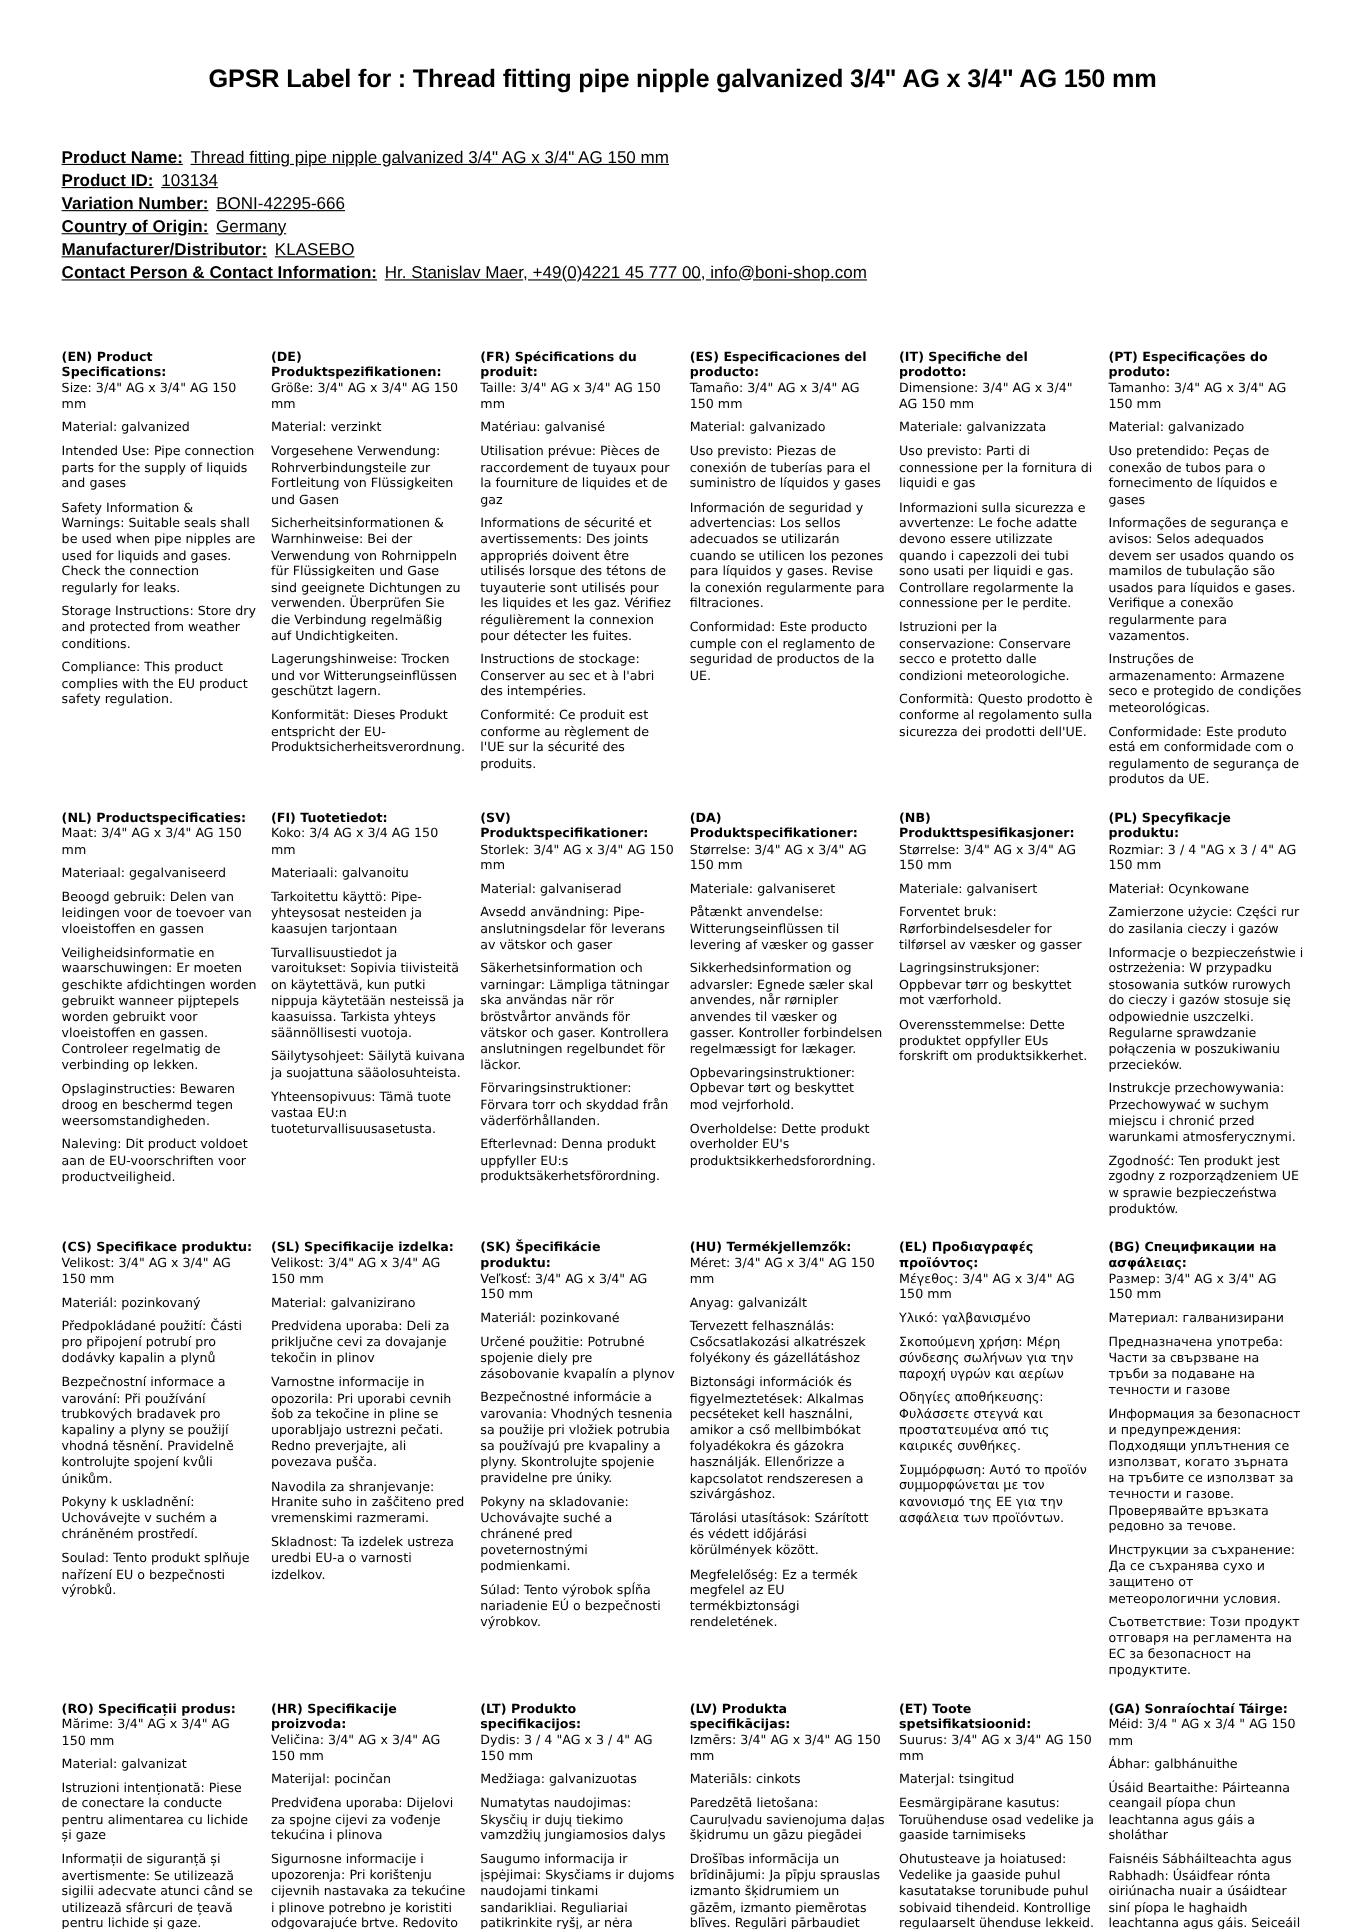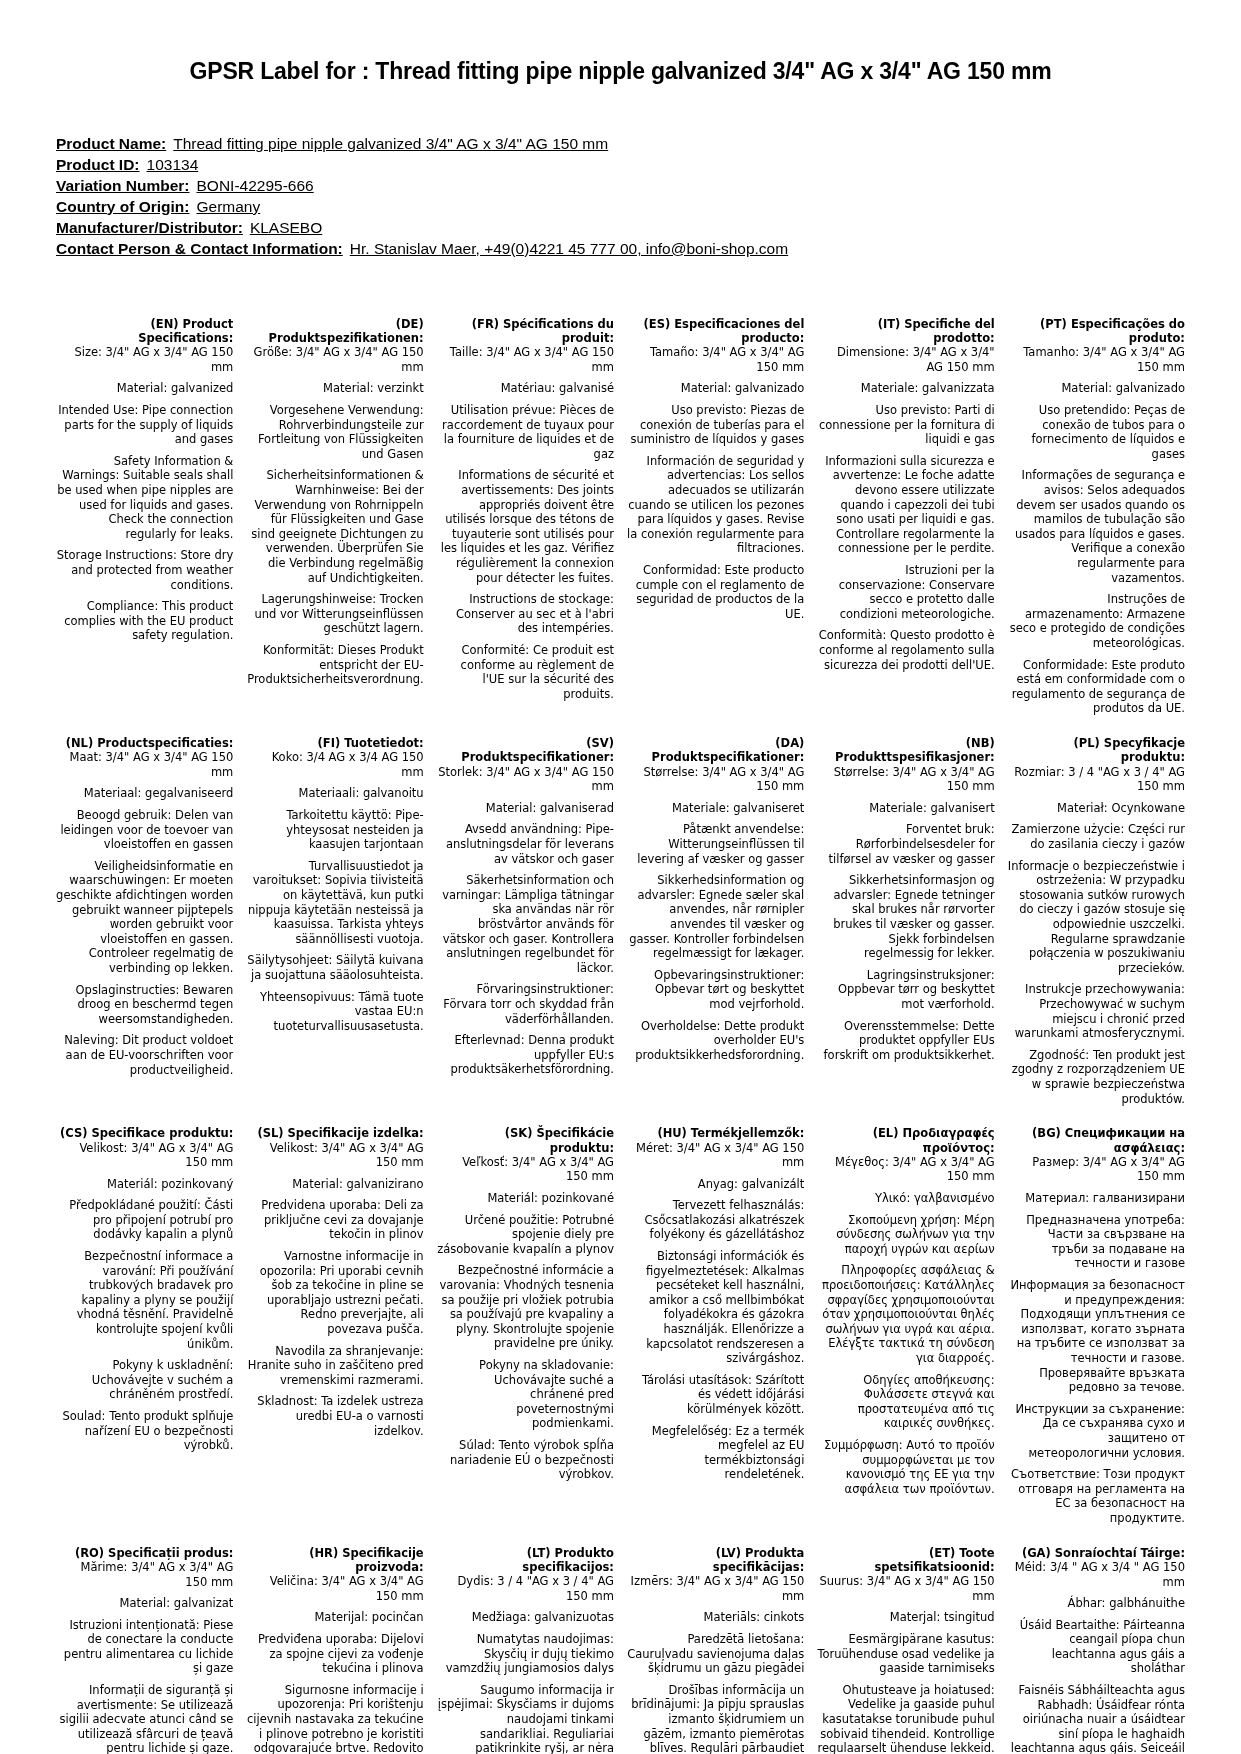--- a/index.html
+++ b/index.html
@@ -3,21 +3,21 @@
 <meta charset="utf-8">
 <style>
   html,body{margin:0;padding:0;background:#fff;color:#000;}
   body{width:1241px;min-height:1754px;font-family:"DejaVu Sans",sans-serif;-webkit-font-smoothing:antialiased;}
   .page{box-sizing:border-box;width:1241px;min-height:1754px;padding:30px 56px 20px;position:relative;}
   .title{font-family:"Liberation Sans",sans-serif;font-weight:bold;font-size:23px;line-height:1.5;text-align:center;max-width:950px;margin:24px auto 17px;letter-spacing:-0.2px;}
   .product-info{margin-top:44px;font-family:"Liberation Sans",sans-serif;font-size:15.5px;line-height:21px;}
   .pi-row{margin:0;text-decoration:underline;}
   .pi-label{font-weight:bold;margin-right:7px;}
   .grid{margin-top:58px;display:grid;grid-template-columns:repeat(6,1fr);column-gap:13px;row-gap:13px;grid-auto-rows:minmax(298px,auto);font-size:11.5px;}
-  .block{overflow:visible;text-align:right;}
+  .block{overflow:visible;}
   .block-header{font-weight:bold;line-height:1.25;margin:0;}
   .block p{margin:0 0 7px;line-height:1.27;}
   .block p.first{margin-top:0;}
 </style>
 </head>
 <body>
 
 <div class="page">
 
   <h1 class="title">GPSR Label for : Thread fitting pipe nipple galvanized 3/4" AG x 3/4" AG 150 mm</h1>
@@ -119,21 +119,20 @@
         <p class="block-par">Påtænkt anvendelse: Witterungseinflüssen til levering af væsker og gasser</p>
         <p class="block-par">Sikkerhedsinformation og advarsler: Egnede sæler skal anvendes, når rørnipler anvendes til væsker og gasser. Kontroller forbindelsen regelmæssigt for lækager.</p>
         <p class="block-par">Opbevaringsinstruktioner: Opbevar tørt og beskyttet mod vejrforhold.</p>
         <p class="block-par">Overholdelse: Dette produkt overholder EU's produktsikkerhedsforordning.</p>
       </div>
       <div class="block">
         <div class="block-header">(NB) Produkttspesifikasjoner:</div>
         <p class="block-par first">Størrelse: 3/4" AG x 3/4" AG 150 mm</p>
         <p class="block-par">Materiale: galvanisert</p>
         <p class="block-par">Forventet bruk: Rørforbindelsesdeler for tilførsel av væsker og gasser</p>
-        <p class="block-par">Sikkerhetsinformasjon og advarsler: Egnede tetninger skal brukes når rørvorter brukes til væsker og gasser. Sjekk forbindelsen regelmessig for lekker.</p>
         <p class="block-par">Lagringsinstruksjoner: Oppbevar tørr og beskyttet mot værforhold.</p>
         <p class="block-par">Overensstemmelse: Dette produktet oppfyller EUs forskrift om produktsikkerhet.</p>
       </div>
       <div class="block">
         <div class="block-header">(PL) Specyfikacje produktu:</div>
         <p class="block-par first">Rozmiar: 3 / 4 "AG x 3 / 4" AG 150 mm</p>
         <p class="block-par">Materiał: Ocynkowane</p>
         <p class="block-par">Zamierzone użycie: Części rur do zasilania cieczy i gazów</p>
         <p class="block-par">Informacje o bezpieczeństwie i ostrzeżenia: W przypadku stosowania sutków rurowych do cieczy i gazów stosuje się odpowiednie uszczelki. Regularne sprawdzanie połączenia w poszukiwaniu przecieków.</p>
         <p class="block-par">Instrukcje przechowywania: Przechowywać w suchym miejscu i chronić przed warunkami atmosferycznymi.</p>
@@ -173,21 +172,20 @@
         <p class="block-par">Tervezett felhasználás: Csőcsatlakozási alkatrészek folyékony és gázellátáshoz</p>
         <p class="block-par">Biztonsági információk és figyelmeztetések: Alkalmas pecséteket kell használni, amikor a cső mellbimbókat folyadékokra és gázokra használják. Ellenőrizze a kapcsolatot rendszeresen a szivárgáshoz.</p>
         <p class="block-par">Tárolási utasítások: Szárított és védett időjárási körülmények között.</p>
         <p class="block-par">Megfelelőség: Ez a termék megfelel az EU termékbiztonsági rendeletének.</p>
       </div>
       <div class="block">
         <div class="block-header">(EL) Προδιαγραφές προϊόντος:</div>
         <p class="block-par first">Μέγεθος: 3/4" AG x 3/4" AG 150 mm</p>
         <p class="block-par">Υλικό: γαλβανισμένο</p>
         <p class="block-par">Σκοπούμενη χρήση: Μέρη σύνδεσης σωλήνων για την παροχή υγρών και αερίων</p>
-        <p class="block-par">Πληροφορίες ασφάλειας &amp; προειδοποιήσεις: Κατάλληλες σφραγίδες χρησιμοποιούνται όταν χρησιμοποιούνται θηλές σωλήνων για υγρά και αέρια. Ελέγξτε τακτικά τη σύνδεση για διαρροές.</p>
         <p class="block-par">Οδηγίες αποθήκευσης: Φυλάσσετε στεγνά και προστατευμένα από τις καιρικές συνθήκες.</p>
         <p class="block-par">Συμμόρφωση: Αυτό το προϊόν συμμορφώνεται με τον κανονισμό της ΕΕ για την ασφάλεια των προϊόντων.</p>
       </div>
       <div class="block">
         <div class="block-header">(BG) Спецификации на ασφάλειας:</div>
         <p class="block-par first">Размер: 3/4" AG x 3/4" AG 150 mm</p>
         <p class="block-par">Материал: галванизирани</p>
         <p class="block-par">Предназначена употреба: Части за свързване на тръби за подаване на течности и газове</p>
         <p class="block-par">Информация за безопасност и предупреждения: Подходящи уплътнения се използват, когато зърната на тръбите се използват за течности и газове. Проверявайте връзката редовно за течове.</p>
         <p class="block-par">Инструкции за съхранение: Да се съхранява сухо и защитено от метеорологични условия.</p>

